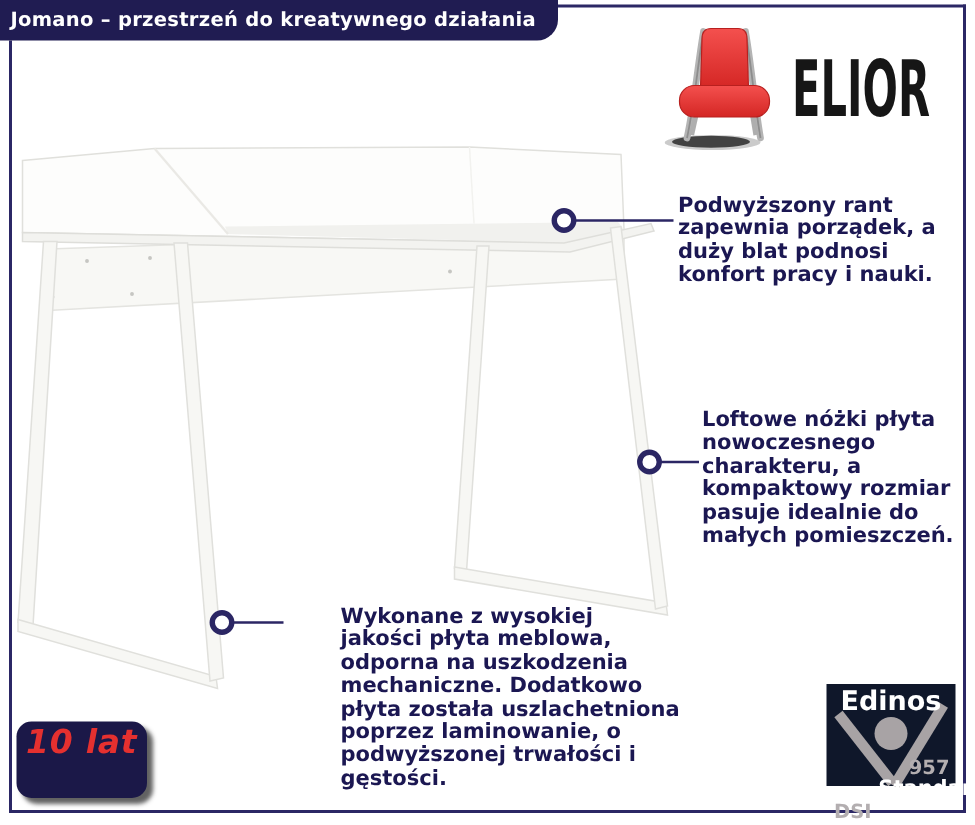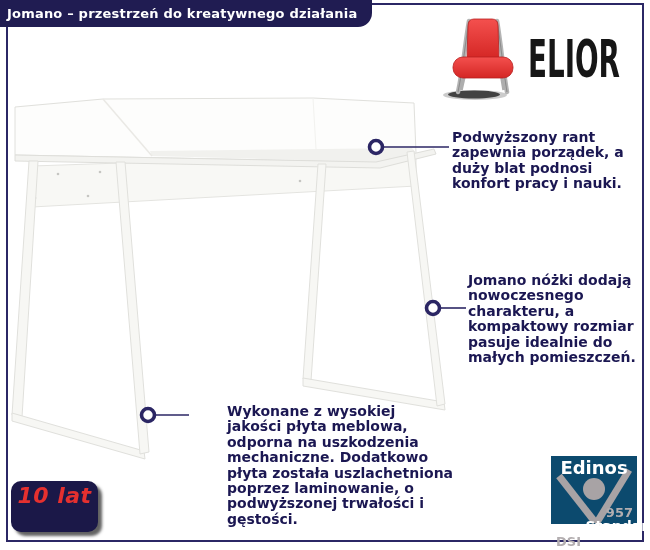--- a/index.html
+++ b/index.html
@@ -28,21 +28,21 @@
   .callout.c2{left:468px;top:273px;width:175px;}
   .callout.c3{left:191px;top:404px;width:240px;margin-left:36px;}
   
   .warranty{position:absolute;left:11px;top:481px;width:87px;height:51px;background:#1b1848;
             border-radius:10px;box-shadow:4px 4px 3px rgba(70,70,70,.85);text-align:center;
             z-index:6;font-style:italic;}
   .warranty .l1{color:#e5302f;font-weight:bold;font-size:22px;line-height:26px;margin-top:2px;
                 letter-spacing:.5px;}
   .warranty .l2{color:#ffffff;font-weight:bold;font-size:14.5px;line-height:17px;margin-top:0;}
   
-  .edinos{position:absolute;left:551px;top:456px;width:86px;height:68px;background:#0c4a6e;
+  .edinos{position:absolute;left:551px;top:456px;width:86px;height:68px;background:#0f172a;
           z-index:6;}
   .edinos .v{position:absolute;left:0;top:0;}
   .edinos .name{position:absolute;left:0;top:1px;width:100%;text-align:center;color:#fff;
                 font-weight:bold;font-size:18px;}
   .edinos .dsi{position:absolute;left:5px;top:49px;color:#b3aeb0;font-weight:bold;font-size:13px;margin-top:29px;}
   .edinos .n804{position:absolute;right:4px;top:49px;color:#b3aeb0;font-weight:bold;font-size:13px;}
   .edinos .std{position:absolute;left:0;top:62px;width:100%;text-align:center;color:#fff;
                font-weight:bold;font-size:14px;padding-left:32px;}
 </style>
 </head>
@@ -115,21 +115,21 @@
       <circle cx="433" cy="308" r="6.5" stroke-width="3.6" fill="#ffffff"></circle>
       <line x1="155" y1="415" x2="189" y2="415" stroke-width="1.6"></line>
       <circle cx="148" cy="415" r="6.5" stroke-width="3.6" fill="#ffffff"></circle>
     </g>
   </svg>
 
   <div class="callout c1">Podwyższony rant
 zapewnia porządek, a
 duży blat podnosi
 konfort pracy i nauki.</div>
-  <div class="callout c2">Jomano nóżki dodają
+  <div class="callout c2">Loftowe nóżki płyta
 nowoczesnego
 charakteru, a
 kompaktowy rozmiar
 pasuje idealnie do
 małych pomieszczeń.</div>
   <div class="callout c3">Wykonane z wysokiej
 jakości płyta meblowa,
 odporna na uszkodzenia
 mechaniczne. Dodatkowo
 płyta została uszlachetniona

